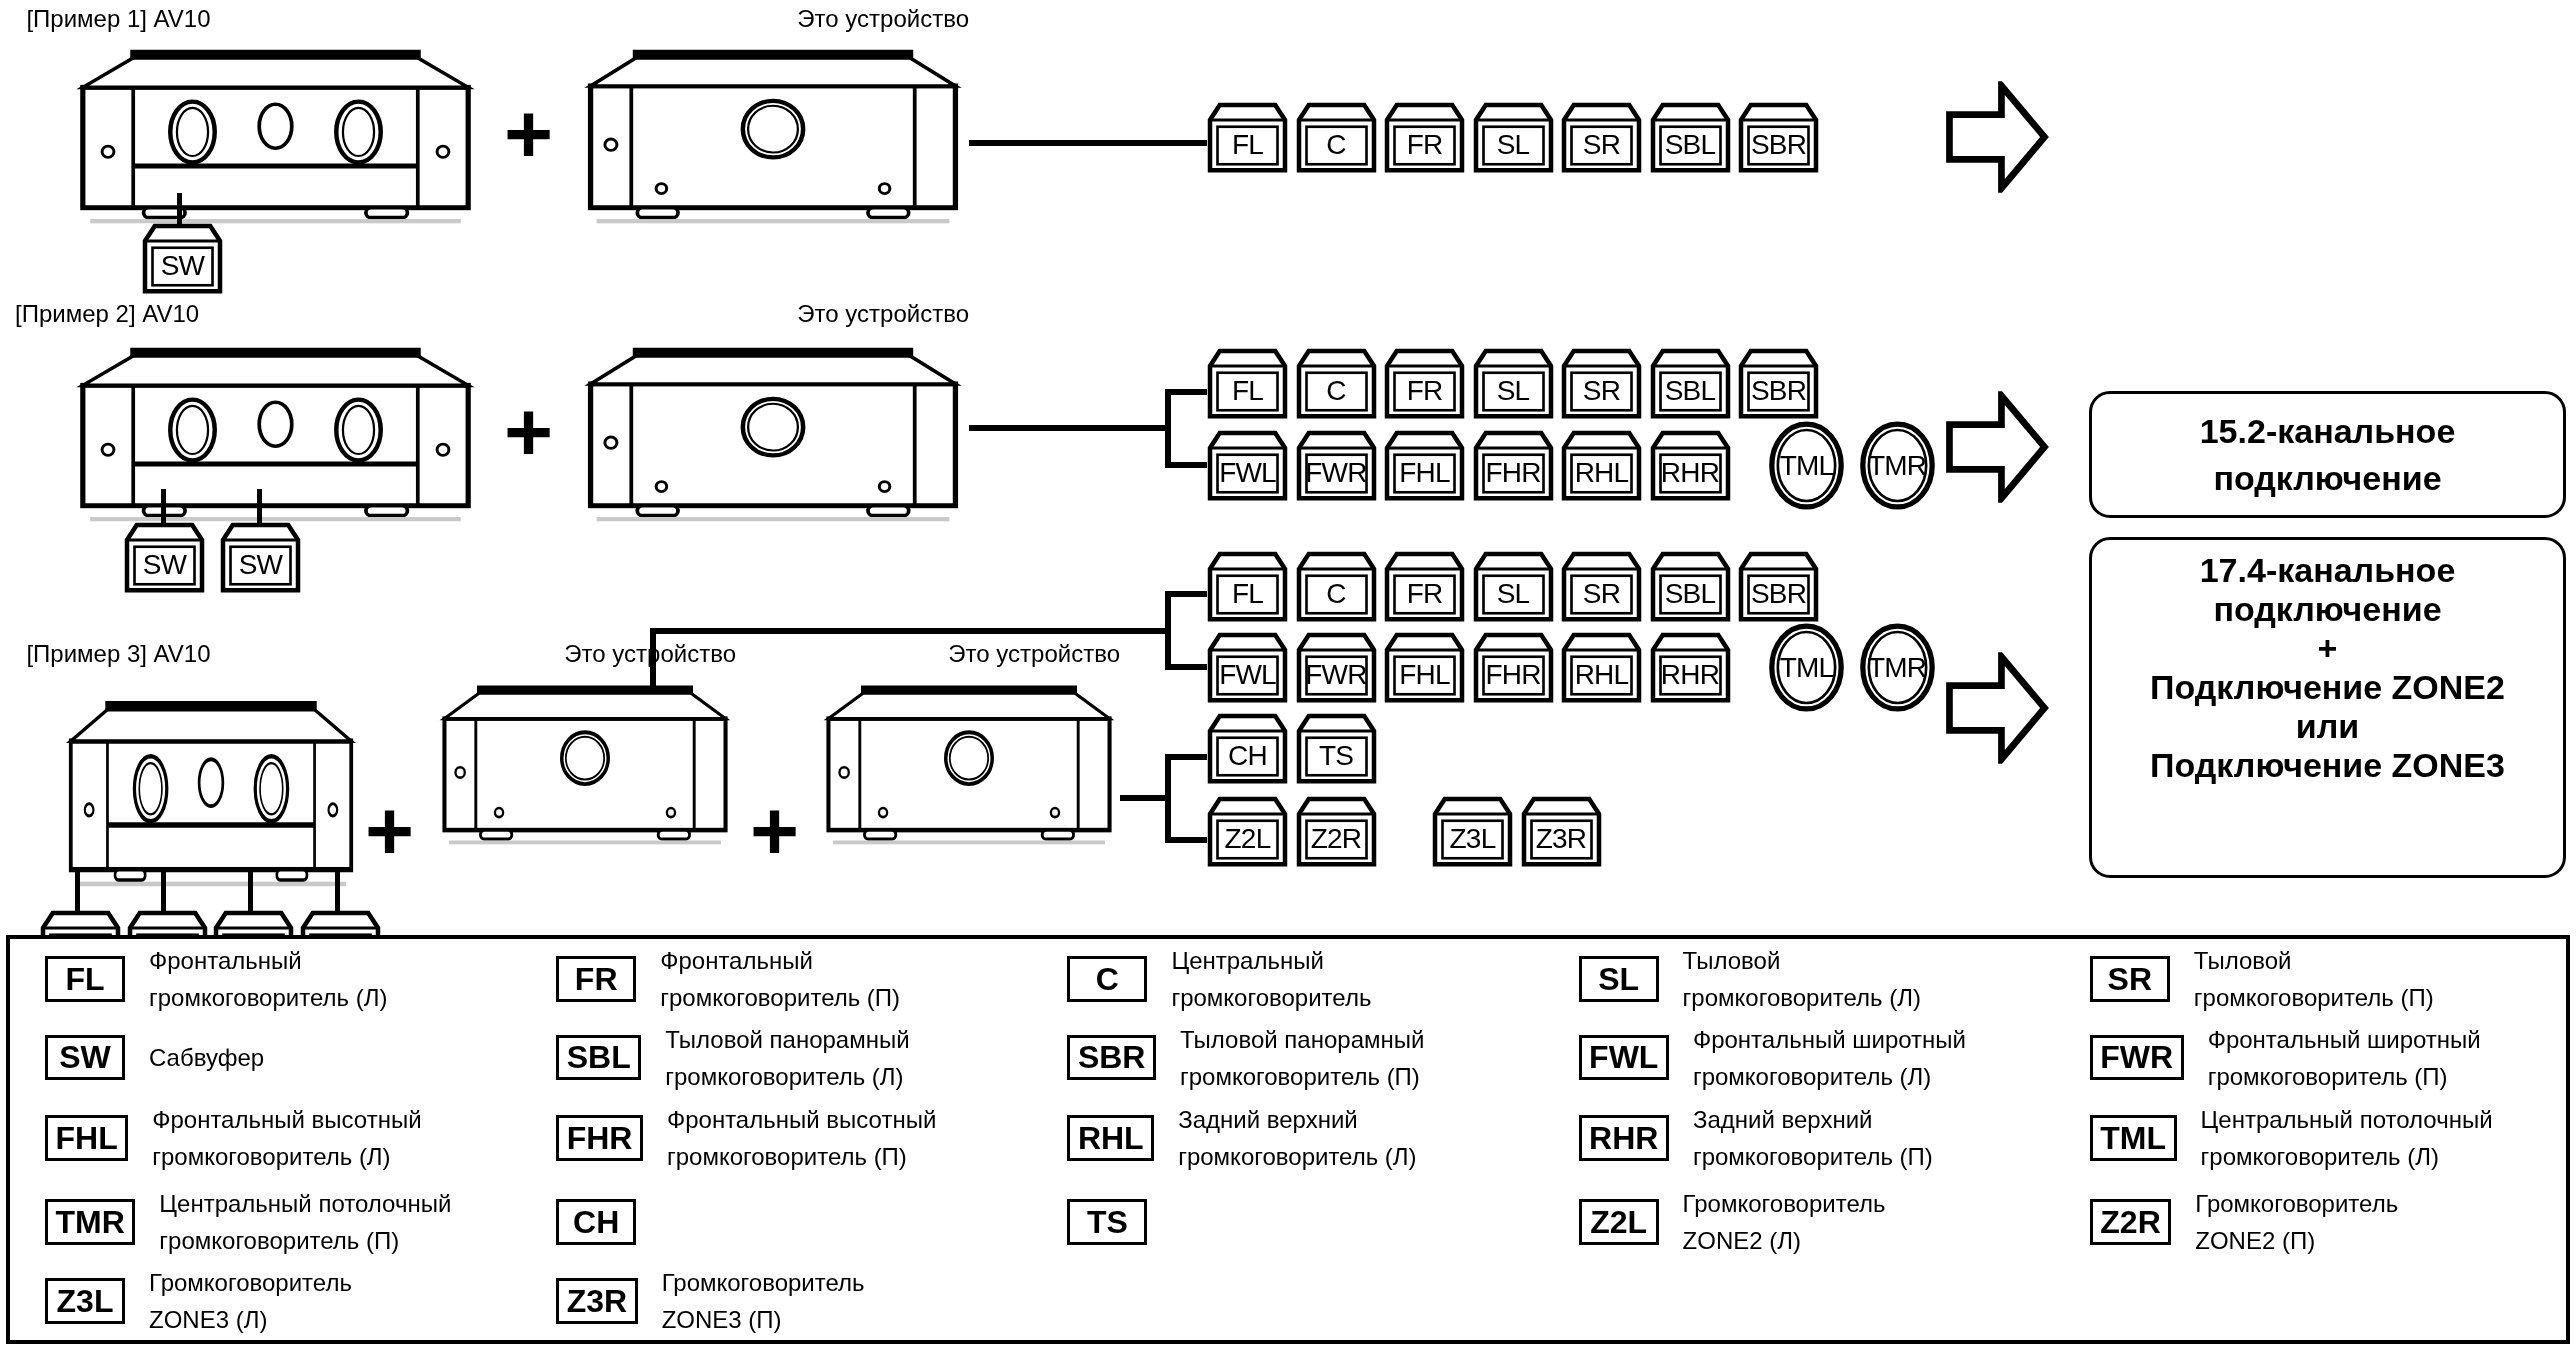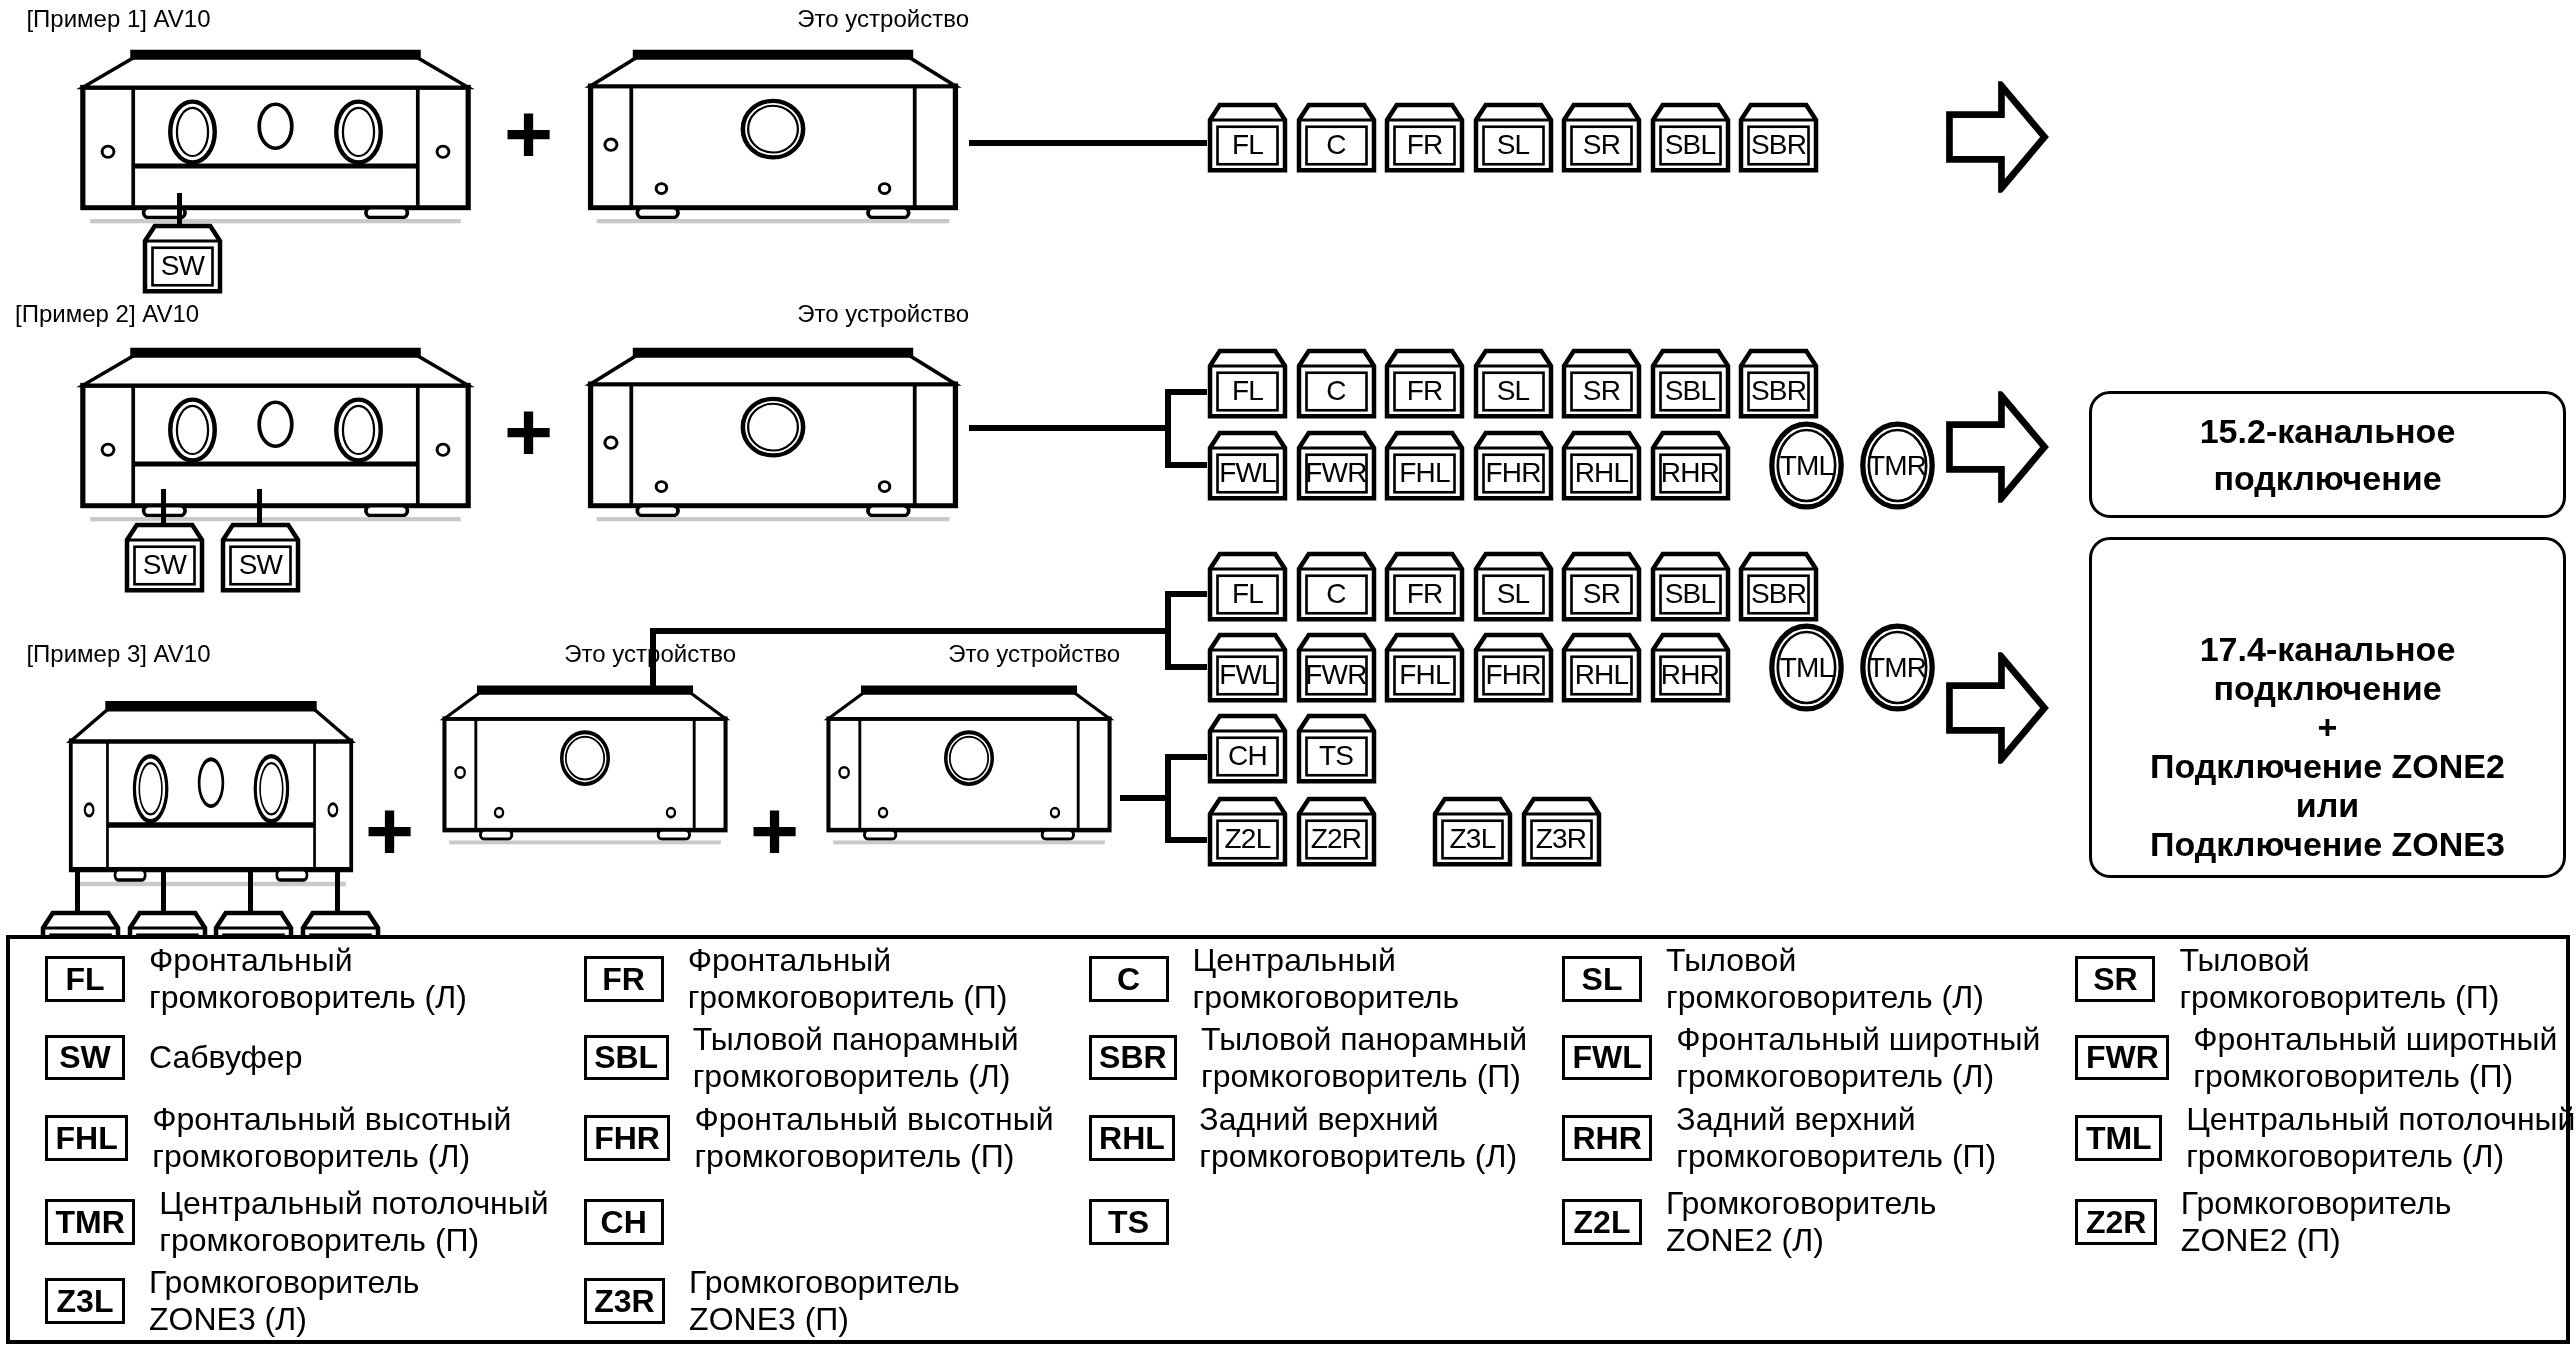--- a/index.html
+++ b/index.html
@@ -19,28 +19,28 @@
           justify-content:center;font-size:28px;letter-spacing:-0.8px;white-space:nowrap}
   .spk.round{width:77px;height:89px}
   .spk.round .t{top:0;bottom:0}
   .arrow{position:absolute;width:104px;height:112px}
   .res{position:absolute;left:2089px;width:477px;box-sizing:border-box;border:3.8px solid #000;border-radius:21px;
        background:#fff;display:flex;flex-direction:column;align-items:center;justify-content:center;
        text-align:center;font-weight:bold;font-size:34px}
   .res span{display:block}
   #res1{top:72px;height:121px}
   #res2{top:391px;height:127px;line-height:47px}
-  #res3{top:537px;height:341px;justify-content:flex-end;padding:10.6px 0}
+  #res3{top:537px;height:341px;justify-content:flex-start;padding:10.6px 0}
   .legend{position:absolute;left:6px;top:935px;width:2564px;height:409px;border:4.5px solid #000;
           box-sizing:border-box;background:#fff;display:grid;grid-template-columns:repeat(5,1fr);
           grid-template-rows:80px 77px 84px 84px 74px}
   .cell{display:flex;align-items:center;gap:24px;padding-left:35px}
   .badge{border:3.8px solid #000;font-weight:bold;font-size:32px;line-height:1.15;min-width:59px;
          padding:1.5px 7.5px;text-align:center;background:#fff;flex:0 0 auto}
-  .desc{font-size:32px;line-height:37px}
+  .desc{font-size:24px;line-height:37px}
   .desc span{display:block;white-space:nowrap}
 </style>
 </head>
 <body>
 
 <svg style="position:absolute;width:0;height:0" aria-hidden="true">
   <defs>
     <symbol id="sb" viewBox="0 0 108 96" preserveAspectRatio="none">
       <polygon points="17,4 91,4 104,24 104,91 4,91 4,24" fill="#fff" stroke="#000" stroke-width="6"></polygon>
       <line x1="4" y1="24" x2="104" y2="24" stroke="#000" stroke-width="4"></line>

